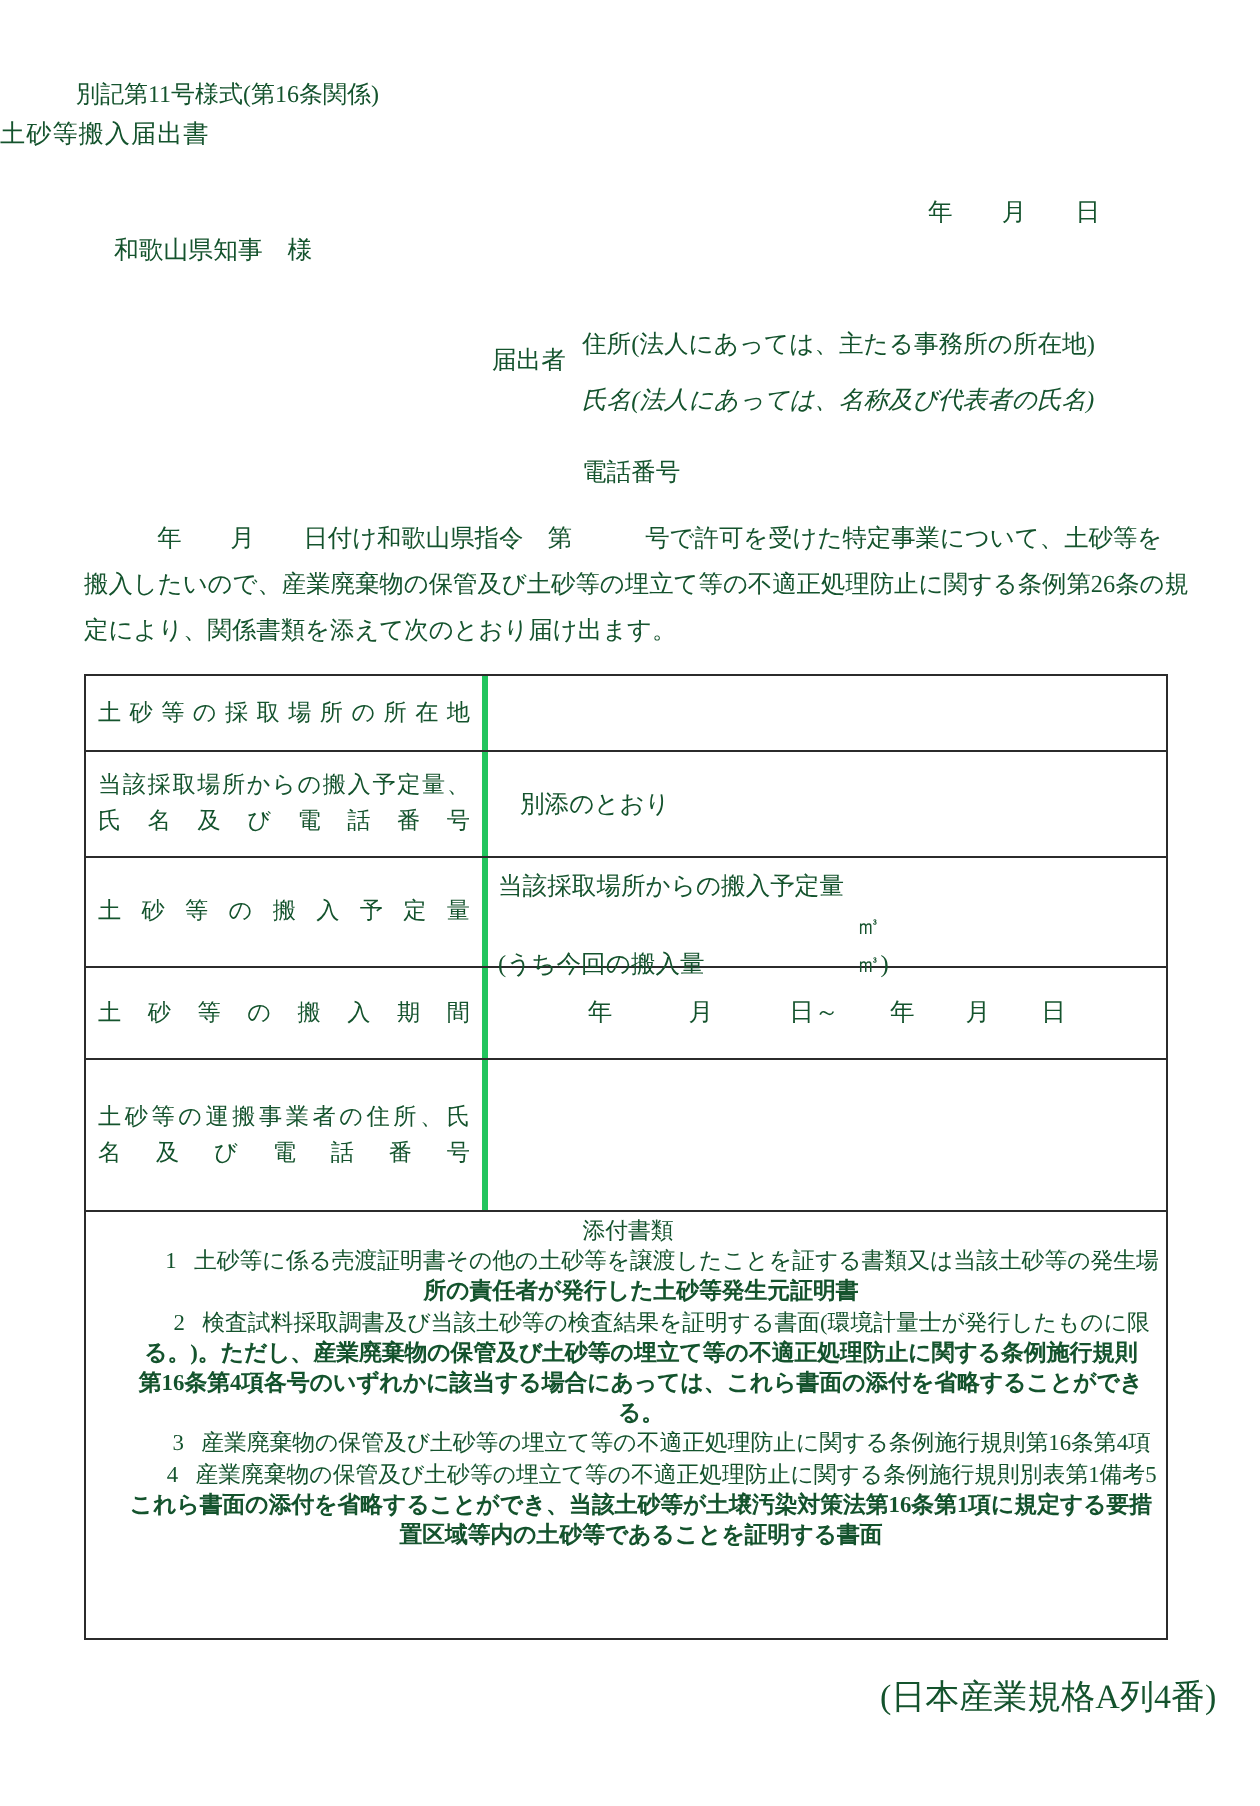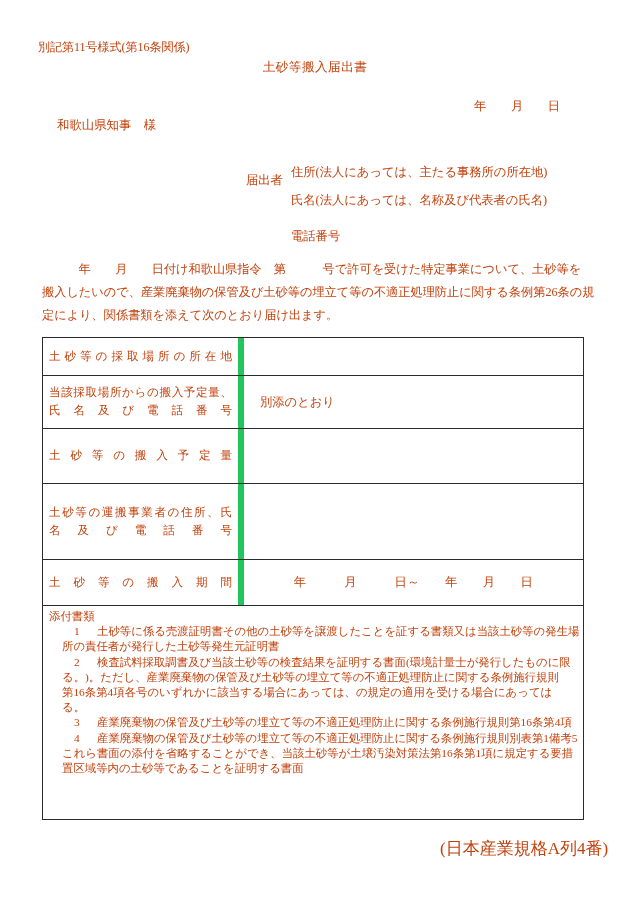--- a/index.html
+++ b/index.html
@@ -1,67 +1,67 @@
 <!DOCTYPE html>
 <html><head>
 <meta charset="utf-8">
 <style>
   html,body { margin:0; padding:0; background:#e8e8e8; }
   .page {
     position:relative; width:630px; height:903px; margin:0 auto;
     background:#ffffff; overflow:hidden;
     font-family:"Liberation Serif","DejaVu Serif",serif;
-    color:#c2410c;
+    color:#14532d;
   }
   .abs { position:absolute; }
   .t12 { font-size:12.3px; line-height:16px; }
   .form-ref { left:38px; top:39px; font-size:12px; }
-  .doc-title { left:0; top:59px; width:630px; text-align:center; font-size:12.6px; letter-spacing:0.5px; }
-  .date-line { left:464px; top:98px; font-size:12.3px;margin-left:10px; }
+  .doc-title { left:0; top:59px; width:630px; text-align:left; font-size:12.6px; letter-spacing:0.5px; }
+  .date-line { left:464px; top:98px; font-size:12.3px; }
   .addressee { left:57px; top:117px; font-size:12.4px; }
   .app-address { left:291px; top:164px; }
   .app-role { left:246px; top:172px; }
-  .app-name { left:291px; top:192px; }
+  .app-name { left:291px; top:192px;font-style:italic; }
   .app-phone { left:291px; top:228px; }
   .body-par {
     left:42px; top:258px; width:556px;
     font-size:12.2px; line-height:23px; white-space:pre-line;
   }
   
   .form-table {
     position:absolute; left:42px; top:337px; width:542px;
     border:1px solid #2b2b2b; box-sizing:border-box; background:#fff;
   }
   .trow { display:flex; border-bottom:1px solid #2b2b2b; box-sizing:border-box; }
   .r1 { height:38px; } .r2 { height:53px; } .r3 { height:55px; }
   .r4 { height:46px; } .r5 { height:76px; }
   .tlabel {
-    width:201px; flex:0 0 201px; border-right:6px solid #22c55e;
+    width:201px; flex:0 0 201px; border-right:3px solid #22c55e;
     box-sizing:border-box; display:flex; align-items:center;
   }
   .tlabel > div {
     width:100%; padding:0 6px; font-size:11.6px; line-height:18px;
     text-align:justify; text-align-last:justify; white-space:pre-line;
   }
   .tvalue { flex:1 1 auto; position:relative; font-size:12.3px; box-sizing:border-box; }
   .v-center { display:flex; align-items:center; }
   .v2 { padding-left:16px; }
   .v3 { padding:5px 0 0 5px; line-height:19.5px; }
   .m3-line { padding-left:179px; }
   .uchi-line { position:relative; }
   .uchi-unit { position:absolute; left:179px; top:0; }
   .v4 { display:flex; align-items:center; justify-content:center; letter-spacing:0.3px; }
   
   .attach-row {
     height:213px; box-sizing:border-box; padding:3px 4px 0 6px;
-    font-size:11.4px; line-height:15.2px;
+    font-size:11.4px; line-height:15.2px;text-align:center;
   }
   .att-first { white-space:nowrap; }
   .att-num { display:inline-block; margin-left:25px; width:23px; }
-  .att-rest { padding-left:13px; white-space:pre-line; }
+  .att-rest { padding-left:13px; white-space:pre-line;font-weight:bold; }
   .footer-note { left:440px; top:837px; font-size:17px; }
 </style>
 </head>
 <body>
 
 <div class="page">
 
   <div class="abs form-ref">別記第11号様式(第16条関係)</div>
 
   <div class="abs doc-title">土砂等搬入届出書</div>
@@ -95,53 +95,61 @@
         <div>当該採取場所からの搬入予定量、
 氏名及び電話番号</div>
       </div>
       <div class="tvalue v-center v2">別添のとおり</div>
     </div>
 
     <div class="trow r3">
       <div class="tlabel">
         <div>土砂等の搬入予定量</div>
       </div>
+      <div class="tvalue v3">
+        <div>当該採取場所からの搬入予定量</div>
+        <div class="m3-line">㎥</div>
+        <div class="uchi-line">
+          <span>(うち今回の搬入量</span>
+          <span class="uchi-unit">㎥)</span>
+        </div>
+      </div>
+    </div>
+
+    <div class="trow r4">
+      <div class="tlabel">
+        <div>土砂等の搬入期間</div>
+      </div>
+      <div class="tvalue v4">年　　　月　　　日～　　年　　月　　日</div>
     </div>
 
     <div class="trow r5">
       <div class="tlabel">
         <div>土砂等の運搬事業者の住所、氏
 名及び電話番号</div>
       </div>
       <div class="tvalue"></div>
-    </div>
-
-    <div class="trow r4">
-      <div class="tlabel">
-        <div>土砂等の搬入期間</div>
-      </div>
-      <div class="tvalue v4">年　　　月　　　日～　　年　　月　　日</div>
     </div>
 
     <div class="attach-row">
       <div>添付書類</div>
 
       <div>
         <div class="att-first">
           <span class="att-num">1</span><span>土砂等に係る売渡証明書その他の土砂等を譲渡したことを証する書類又は当該土砂等の発生場</span>
         </div>
         <div class="att-rest">所の責任者が発行した土砂等発生元証明書</div>
       </div>
 
       <div>
         <div class="att-first">
           <span class="att-num">2</span><span>検査試料採取調書及び当該土砂等の検査結果を証明する書面(環境計量士が発行したものに限</span>
         </div>
         <div class="att-rest">る。)。ただし、産業廃棄物の保管及び土砂等の埋立て等の不適正処理防止に関する条例施行規則
-第16条第4項各号のいずれかに該当する場合にあっては、の規定の適用を受ける場合にあっては
+第16条第4項各号のいずれかに該当する場合にあっては、これら書面の添付を省略することができ
 る。</div>
       </div>
 
       <div>
         <div class="att-first">
           <span class="att-num">3</span><span>産業廃棄物の保管及び土砂等の埋立て等の不適正処理防止に関する条例施行規則第16条第4項</span>
         </div>
       </div>
 
       <div>

